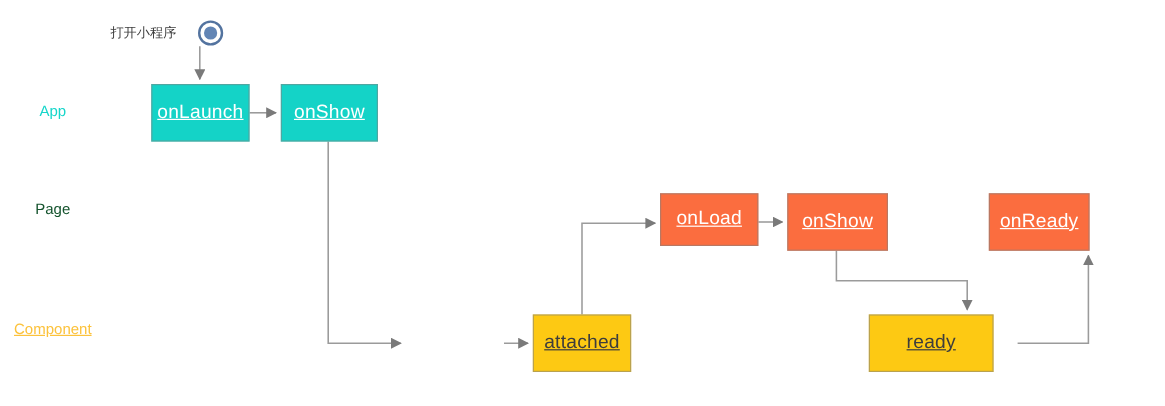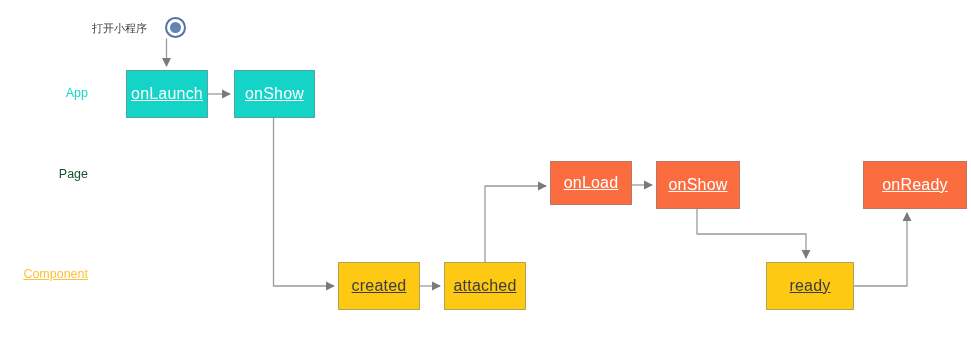--- a/index.html
+++ b/index.html
@@ -48,21 +48,21 @@
   }
   .node-component {
     background: #fdc913;
     color: #3d3d3d;
   }
   .lane-label {
     position: absolute;
     font-size: 12.5px;
     line-height: 1;
     white-space: nowrap;
-    text-align: right;
+    text-align: center;
   }
   .start-label {
     position: absolute;
     font-size: 11px;
     line-height: 1;
     color: #3c3c3c;
     white-space: nowrap;
   }
   .start-node {
     position: absolute;
@@ -111,18 +111,17 @@
   </div>
 
   <div class="lane-label" style="color: rgb(22, 214, 202); left: 0px; width: 88px; top: 87px;">App</div>
   <div class="lane-label" style="color: #14532d; left: 0px; width: 88px; top: 168px;">Page</div>
   <div class="lane-label" style="color: rgb(252, 194, 59); left: 0px; width: 88px; top: 268px; text-decoration: underline;">Component</div>
 
   <div class="node node-app" style="left: 126px; top: 70px; width: 82px; height: 48px;">onLaunch</div>
   <div class="node node-app" style="left: 234px; top: 70px; width: 81px; height: 48px;">onShow</div>
   <div class="node node-page" style="left: 550px; top: 161px; width: 82px; height: 44px;">onLoad</div>
   <div class="node node-page" style="left: 656px; top: 161px; width: 84px; height: 48px;">onShow</div>
-  <div class="node node-page" style="left: 863px; top: 161px; width: 104px; height: 48px;">onReady</div>
-  <div class="node node-component" style="left: 338px; top: 262px; width: 82px; height: 48px;">created</div>
+  <div class="node node-page" style="left: 824px; top: 161px; width: 84px; height: 48px;">onReady</div>
   <div class="node node-component" style="left: 444px; top: 262px; width: 82px; height: 48px;">attached</div>
-  <div class="node node-component" style="left: 766px; top: 262px; width: 88px; height: 48px;">ready</div>
+  <div class="node node-component" style="left: 724px; top: 262px; width: 104px; height: 48px;">ready</div>
 
 </div>
 
 </body></html>

